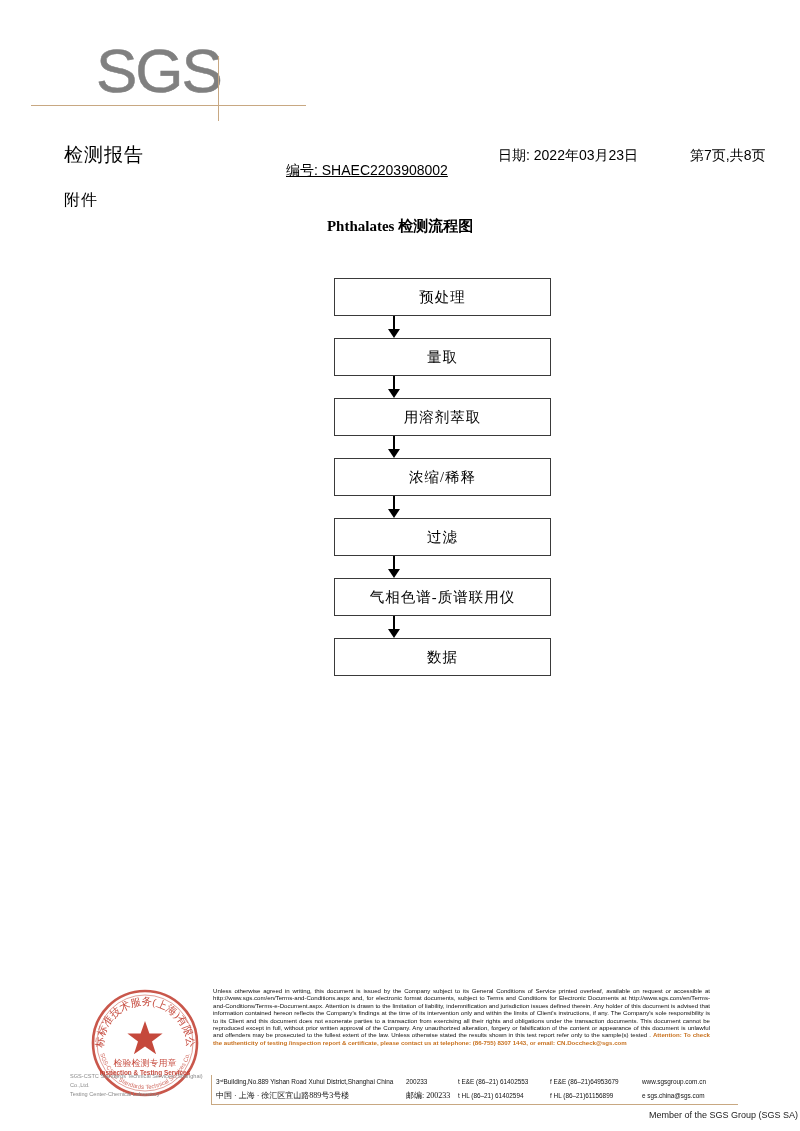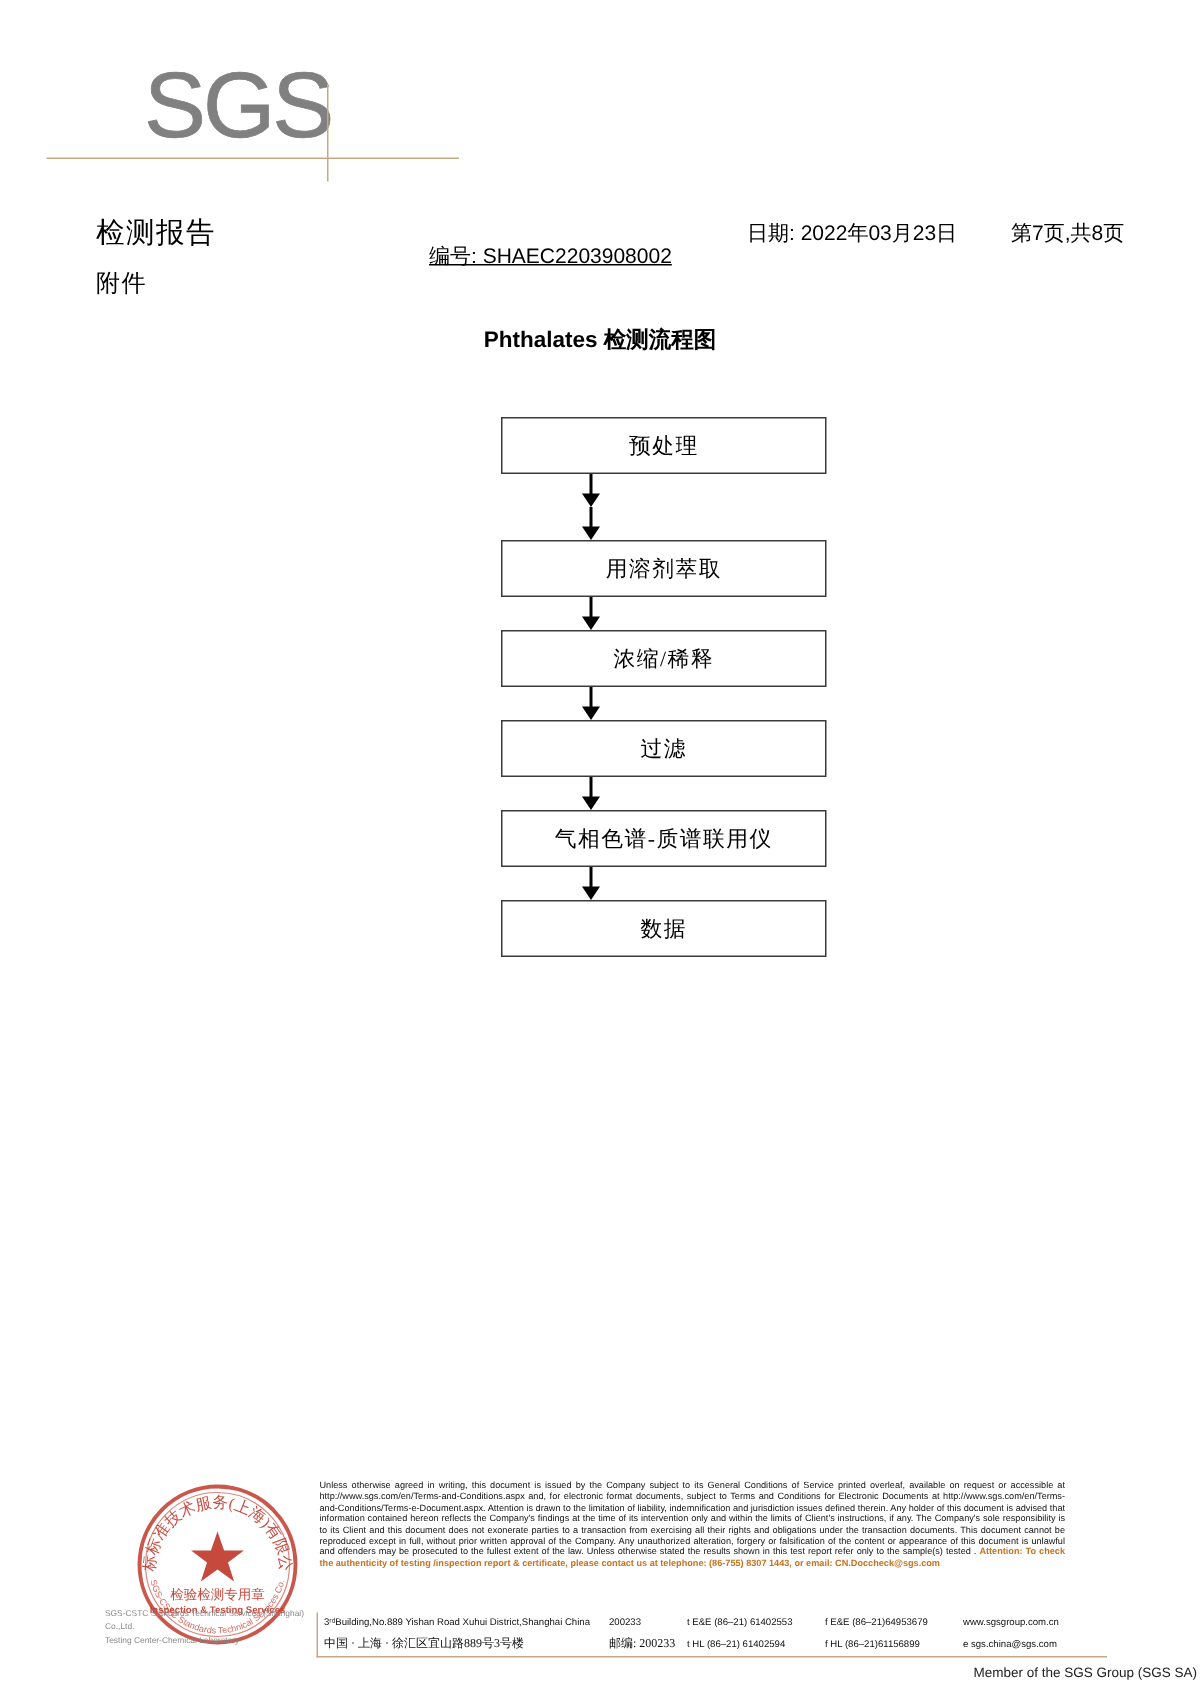--- a/index.html
+++ b/index.html
@@ -57,55 +57,55 @@
   .hdr-title {
     position: absolute;
     left: 64px;
     top: 142px;
     font-size: 19px;
     letter-spacing: 1px;
   }
   .hdr-attach {
     position: absolute;
     left: 64px;
-    top: 179px;
+    top: 190px;
     font-size: 16px;
     letter-spacing: 1px;
   }
   .hdr-no {
     position: absolute;
     left: 286px;
     top: 162px;
     font-size: 14px;
     font-family: "Liberation Sans", "DejaVu Sans", sans-serif;
     text-decoration: underline;
   }
   .hdr-date {
     position: absolute;
     left: 498px;
     top: 147px;
     font-size: 14px;
     font-family: "Liberation Sans", "DejaVu Sans", sans-serif;
   }
   .hdr-page {
     position: absolute;
-    left: 674px;
+    left: 690px;
     top: 147px;
     font-size: 14px;
     font-family: "Liberation Sans", "DejaVu Sans", sans-serif;
   }
 
   
   .flow-title {
     position: absolute;
     left: 0;
     top: 217px;
     width: 800px;
     text-align: center;
-    font-family: Liberation Sans, sans-serif;
+    font-family: Liberation Serif, serif;
     font-weight: bold;
     font-size: 15px;
   }
   .flow {
     position: absolute;
     left: 286px;
     top: 278px;
     width: 217px;
   }
   .flow-box {
@@ -252,20 +252,21 @@
   <div class="flow-title">Phthalates 检测流程图</div>
 
   <div class="flow">
 
     <div class="flow-box">预处理</div>
     <div class="flow-arrow">
       <div class="stem"></div>
       <div class="head"></div>
     </div>
 
+    <div class="flow-box">量取</div>
     <div class="flow-arrow">
       <div class="stem"></div>
       <div class="head"></div>
     </div>
 
     <div class="flow-box">用溶剂萃取</div>
     <div class="flow-arrow">
       <div class="stem"></div>
       <div class="head"></div>
     </div>

